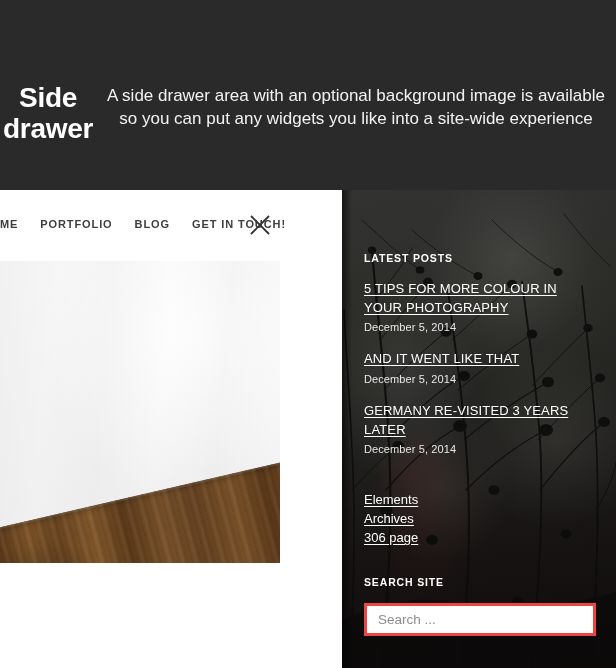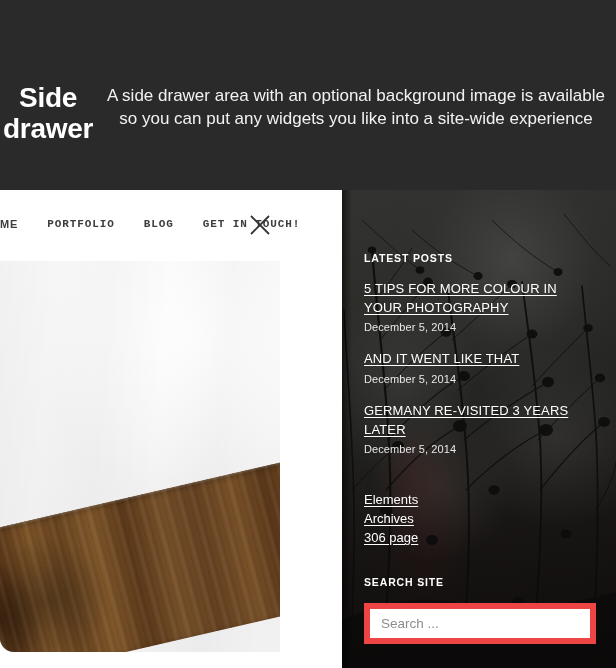--- a/index.html
+++ b/index.html
@@ -31,42 +31,41 @@
   .hero-sub {
     margin-top:25px;
     font-size:17px; color:#f2f2f2; font-weight:400;
     text-align:center; line-height:1.35;
     max-width:520px;
   }
 
   
   .page-left {
     position:absolute; left:0; top:190px;
-    width:342px; height:462px;
+    width:342px; height:373px;
     background:#ffffff;
     overflow:hidden;
-    border-radius:14px;
   }
 
   .topnav {
     position:absolute; left:0; top:0; width:342px; height:68px;
     background:#ffffff;
     display:flex; align-items:center;
   }
   .nav-items {
     display:flex; align-items:center;
     margin-left:0px;
   }
   .nav-link {
     font-size:11px; font-weight:bold; color:#3d3d3d;
     letter-spacing:0.9px; text-decoration:none;
     white-space:nowrap;
   }
   .nav-gap-1 { margin-left:0px; }
-  .nav-gap   { margin-left:29px;font-family:Liberation Mono, monospace; }
+  .nav-gap   { margin-left:22px; }
 
   .close-btn {
     position:absolute; left:248px; top:213px;
     width:24px; height:24px;
     cursor:pointer;
   }
   .close-btn svg { display:block; }
 
   
   .photo {
@@ -188,23 +187,23 @@
     display:block;
     font-size:13px; color:#ffffff;
     text-decoration:underline; text-underline-offset:2px;
     line-height:1.38; margin-bottom:1px;
     cursor:pointer; width:max-content;
   }
 
   .search-spacer { height:28px; }
 
   .search-box {
-    width:232px; height:41px;
+    width:232px; height:33px;
     background:#ffffff;
-    border:6px solid #ef4444;
+    border:3px solid #ef4444;
     display:flex; align-items:center;
     padding:0 11px;
   }
   .search-box input {
     border:0; outline:0; width:100%;
     font-family:"Liberation Sans", sans-serif;
     font-size:13.5px; color:#4a4a4a;
     background:transparent;
   }
   .search-box input::placeholder { color:#8d8d8d; }

